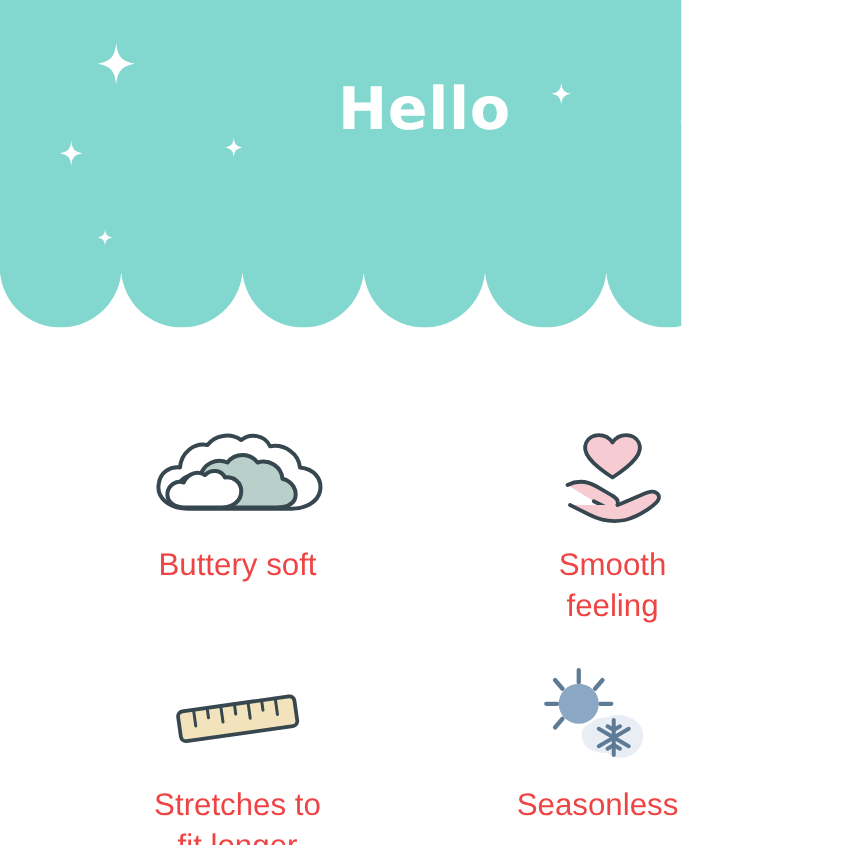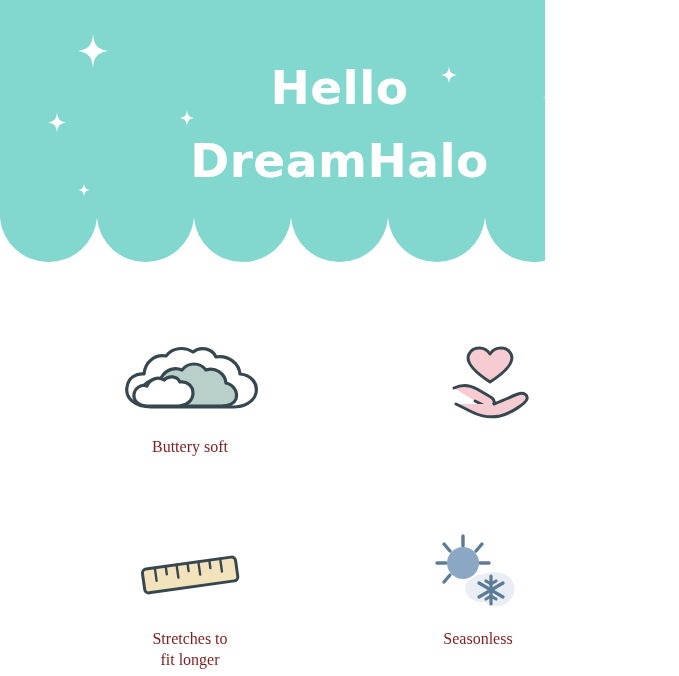--- a/index.html
+++ b/index.html
@@ -74,23 +74,23 @@
     text-align: center;
   }
   .feature-icon {
     height: 80px;
     display: flex;
     align-items: center;
     justify-content: center;
   }
   .feature-label {
     margin-top: 14px;
-    color: #7f1d1d;
-    font-family: Liberation Serif, serif;
-    font-size: 16px;
+    color: #ef4444;
+    font-family: Liberation Sans, sans-serif;
+    font-size: 25px;
     line-height: 1.32;
     white-space: pre-line;
   }
 
   .f-tl { left: 40px;  top: 80px;  width: 300px; }
   .f-tr { left: 340px; top: 80px;  width: 300px; }
   .f-bl { left: 40px;  top: 272px; width: 300px; }
   .f-br { left: 328px; top: 272px; width: 300px; }
 </style>
 </head>
@@ -135,21 +135,20 @@
     </svg>
     <svg class="sparkle" style="left:609px; top:78px;" width="26" height="30" viewBox="0 0 30 34" xmlns="http://www.w3.org/2000/svg">
       <path d="M15,0 C16,11 19,15 30,17 C19,19 16,23 15,34 C14,23 11,19 0,17 C11,15 14,11 15,0 Z" fill="#ffffff"></path>
     </svg>
     <svg class="sparkle" style="left:622px; top:196px;" width="16" height="18" viewBox="0 0 30 34" xmlns="http://www.w3.org/2000/svg">
       <path d="M15,0 C16,11 19,15 30,17 C19,19 16,23 15,34 C14,23 11,19 0,17 C11,15 14,11 15,0 Z" fill="#ffffff"></path>
     </svg>
 
     <div class="header-title">
       <span class="line">Hello</span>
-      <span class="line">DreamHalo</span>
     </div>
   </div>
 
   <div class="features">
 
     <div class="feature f-tl">
       <div class="feature-icon">
         <svg width="150" height="76" viewBox="0 0 150 76" xmlns="http://www.w3.org/2000/svg">
           <g fill="none" stroke="#37474f" stroke-width="3.2" stroke-linejoin="round" stroke-linecap="round">
             <path d="M36,63 C20,63 10,54 12,43 C13,34 21,29 29,30 C30,18 40,10 51,12 C57,4 69,2 78,8 C85,2 97,4 101,13 C113,11 124,19 125,30 C136,31 143,39 141,49 C139,58 129,63 118,63 Z" fill="#ffffff"></path>
@@ -164,20 +163,22 @@
     <div class="feature f-tr">
       <div class="feature-icon">
         <svg width="84" height="76" viewBox="0 0 84 76" xmlns="http://www.w3.org/2000/svg">
           <g fill="none" stroke="#37474f" stroke-width="3" stroke-linejoin="round" stroke-linecap="round">
             <path d="M42,10 C47,2 59,2 63,10 C67,18 59,27 42,38 C25,27 17,18 21,10 C25,2 37,2 42,10 Z" fill="#f6ccd2"></path>
             <path d="M6,44 C14,40 22,41 29,45 L41,52 C45,54 47,57 46,60 C45,63 41,64 37,62 L27,57" fill="#f6ccd2"></path>
             <path d="M46,60 C54,57 62,53 70,50 C76,48 80,51 79,55 C78,59 64,69 52,72 C42,74 32,72 24,68 L8,60" fill="#f6ccd2"></path>
           </g>
         </svg>
       </div>
+      <div class="feature-label">Smooth
+feeling</div>
     </div>
 
     <div class="feature f-bl">
       <div class="feature-icon">
         <svg width="110" height="62" viewBox="0 0 110 62" xmlns="http://www.w3.org/2000/svg">
           <g transform="rotate(-8 55 31)">
             <rect x="8" y="20" width="94" height="24" rx="4" fill="#f3e3bd" stroke="#37474f" stroke-width="3"></rect>
             <g stroke="#37474f" stroke-width="2.4" stroke-linecap="round">
               <line x1="21" y1="20" x2="21" y2="33"></line>
               <line x1="32" y1="20" x2="32" y2="28"></line>

